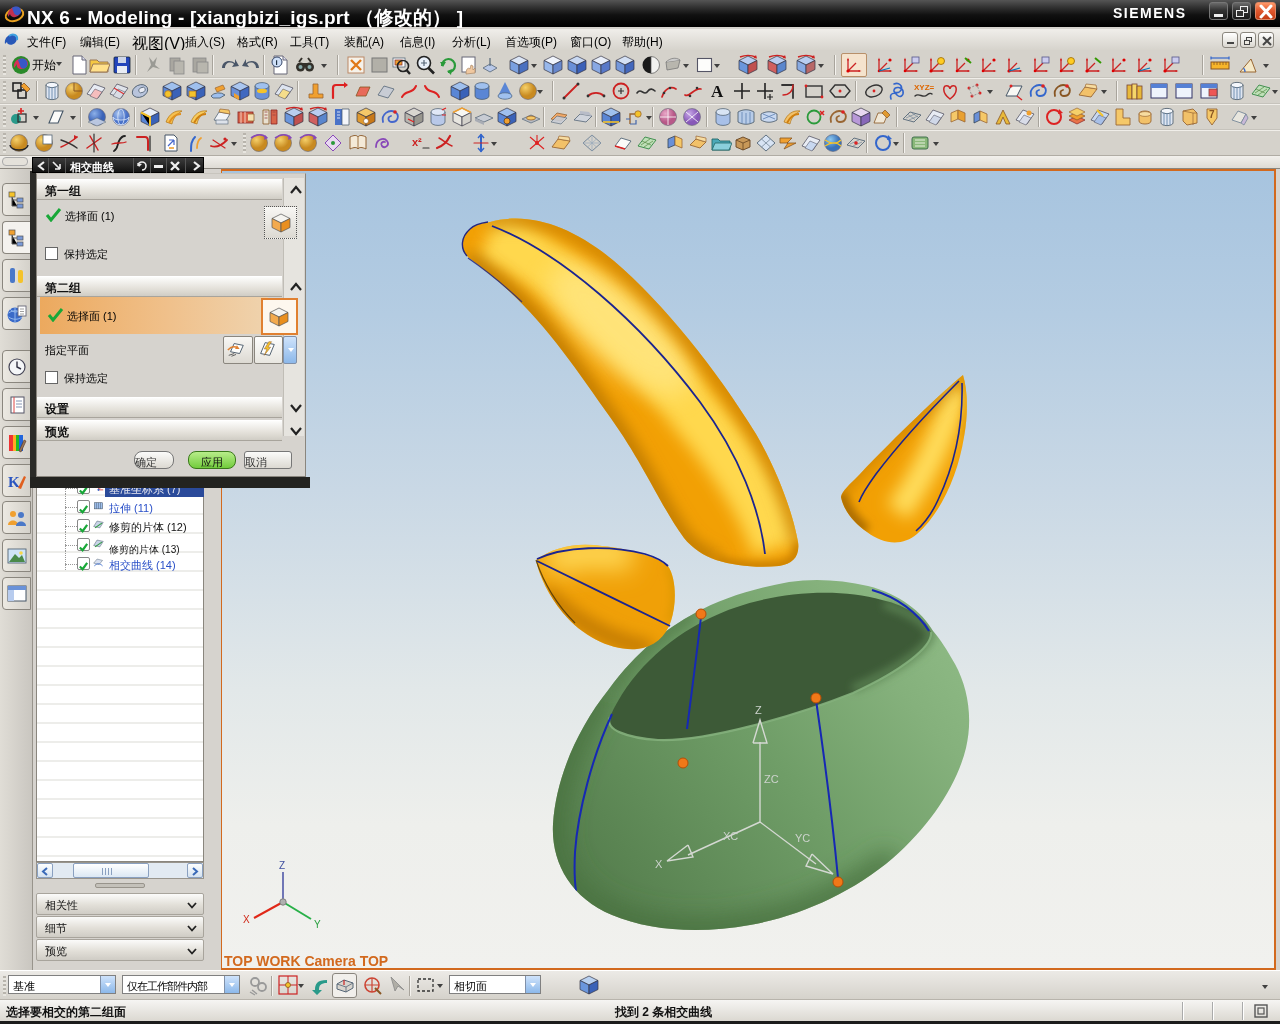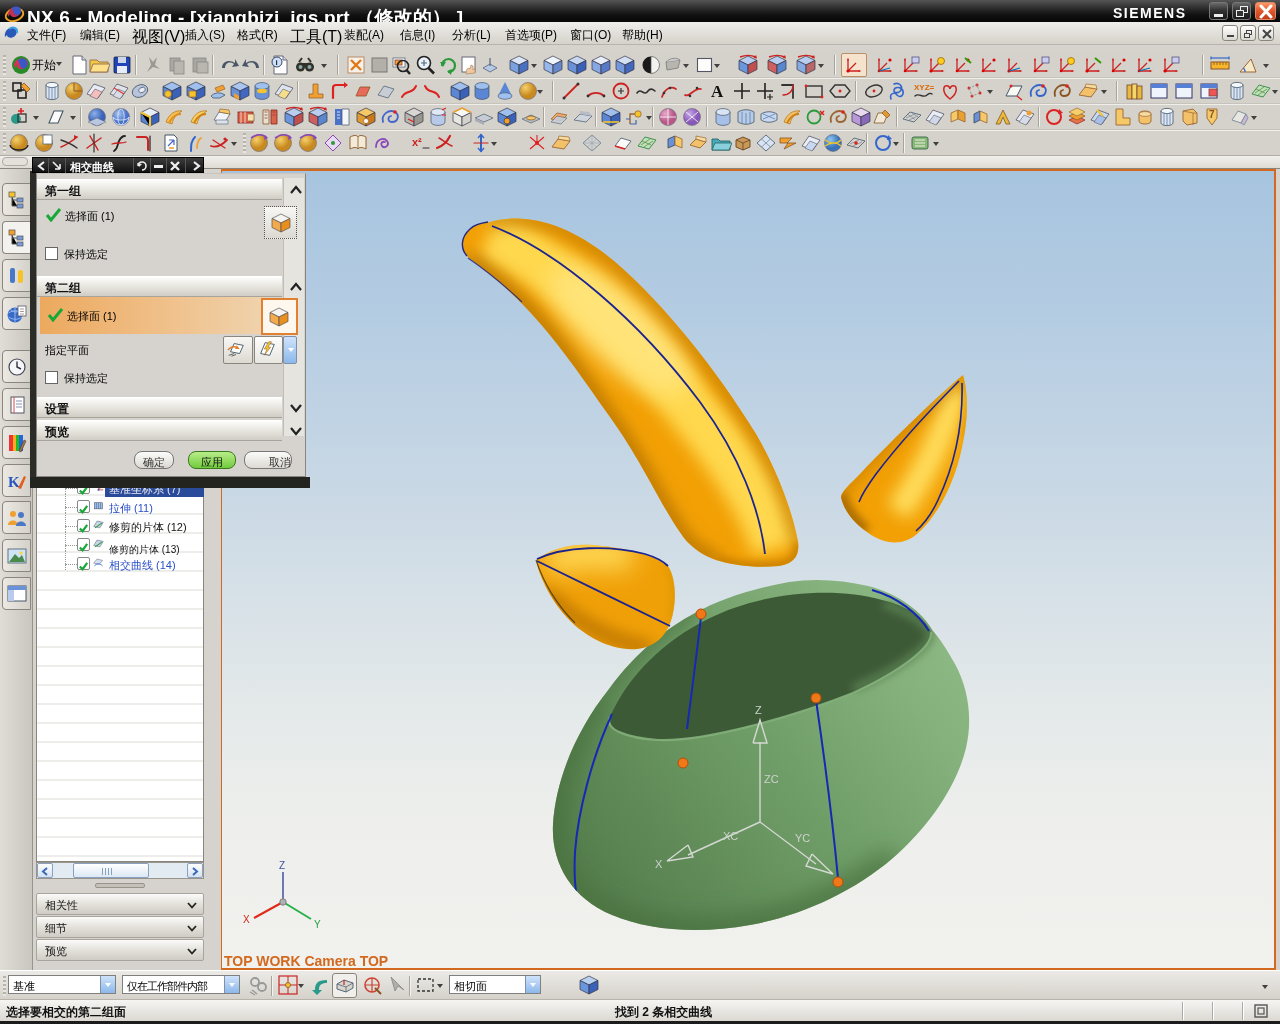--- a/index.html
+++ b/index.html
@@ -29,31 +29,31 @@
  <div class="abs" style="left:1232px;top:2px;width:19px;height:18px;background:linear-gradient(#6a6a6a,#333 45%,#1a1a1a);border:1px solid #777;border-radius:3px">
       <div class="abs" style="left:7px;top:3px;width:8px;height:7px;border:1.5px solid #eee"></div>
       <div class="abs" style="left:3px;top:7px;width:8px;height:7px;border:1.5px solid #eee;background:#333"></div>
     </div>
  <div class="abs" style="left:1255px;top:2px;width:21px;height:18px;background:linear-gradient(#ff9868,#e25a30 45%,#c43c14);border:1px solid #d86;border-radius:3px">
   <svg class="abs" style="left:2px;top:1px" width="16" height="15" viewBox="0 0 16 15">
         <path d="M3 2 L13 13 M13 2 L3 13" stroke="#fff" stroke-width="3" stroke-linecap="round"></path>
       </svg>
     </div>
 </div>
-<div class="abs" style="left:0;top:22px;width:1280px;height:23px;background:linear-gradient(#f0eeea,#d5d2cb);border-bottom:1px solid #b8b4ac">
+<div class="abs" style="left:0;top:29px;width:1280px;height:23px;background:linear-gradient(#f0eeea,#d5d2cb);border-bottom:1px solid #b8b4ac">
     <svg class="abs" style="left:3px;top:3px" width="17" height="17" viewBox="0 0 17 17">
       <path d="M2 12 C1 7,5 2,10 3 C14 4,15 8,12 11 C9 14,4 13,4 10" fill="#2858b8"></path>
       <path d="M6 4 C10 1,15 3,14 8" fill="none" stroke="#40a0e0" stroke-width="2"></path>
     </svg>
     <span class="abs" style="left:27px;top:5px;font-size:12px;color:#000">文件(F)</span>
     <span class="abs" style="left:80px;top:5px;font-size:12px;color:#000">编辑(E)</span>
     <span class="abs" style="left:132px;top:5px;font-size:16px;color:#000">视图(V)</span>
     <span class="abs" style="left:185px;top:5px;font-size:12px;color:#000">插入(S)</span>
     <span class="abs" style="left:237px;top:5px;font-size:12px;color:#000">格式(R)</span>
-    <span class="abs" style="left:290px;top:5px;font-size:16px;color:#000">工具(T)</span>
+    <span class="abs" style="left:290px;top:5px;font-size:12px;color:#000">工具(T)</span>
     <span class="abs" style="left:344px;top:5px;font-size:12px;color:#000">装配(A)</span>
     <span class="abs" style="left:400px;top:5px;font-size:12px;color:#000">信息(I)</span>
     <span class="abs" style="left:452px;top:5px;font-size:12px;color:#000">分析(L)</span>
     <span class="abs" style="left:505px;top:5px;font-size:12px;color:#000">首选项(P)</span>
     <span class="abs" style="left:570px;top:5px;font-size:12px;color:#000">窗口(O)</span>
     <span class="abs" style="left:622px;top:5px;font-size:12px;color:#000">帮助(H)</span>
     <div class="abs" style="left:1222px;top:3px;width:16px;height:16px;background:linear-gradient(#fff,#dbd8d1);border:1px solid #8a867e;border-radius:3px">
       <div class="abs" style="left:4px;top:9px;width:7px;height:2px;background:#444"></div>
     </div>
     <div class="abs" style="left:1240px;top:3px;width:16px;height:16px;background:linear-gradient(#fff,#dbd8d1);border:1px solid #8a867e;border-radius:3px">
@@ -1375,23 +1375,23 @@
         <svg class="abs" style="right:-22px;top:4px" width="16" height="13">
           <path d="M3 3 L8 9 L13 3" fill="none" stroke="#222" stroke-width="2.2"></path>
         </svg>
       </div>
       <div class="hdrbtn" style="top:246px">
         <span class="abs" style="left:8px;top:3px;font-weight:bold">预览</span>
         <svg class="abs" style="right:-22px;top:4px" width="16" height="13">
           <path d="M3 3 L8 9 L13 3" fill="none" stroke="#222" stroke-width="2.2"></path>
         </svg>
       </div>
-      <div class="abs" style="left:97px;top:277px;width:40px;height:18px;background:linear-gradient(#fbfbfa,#dcd9d2);border:1px solid #777;border-radius:8px;text-align:center"><span style="font-size:11px;color:#333;line-height:17px">确定</span></div>
+      <div class="abs" style="left:97px;top:277px;width:40px;height:18px;background:linear-gradient(#fbfbfa,#dcd9d2);border:1px solid #777;border-radius:8px;text-align:left"><span style="font-size:11px;color:#333;line-height:17px">确定</span></div>
       <div class="abs" style="left:151px;top:277px;width:48px;height:18px;background:linear-gradient(#b8ed8a,#72cc3c);border:1px solid #3a7a1a;border-radius:8px;text-align:center"><span style="font-size:11px;color:#111;line-height:17px">应用</span></div>
-      <div class="abs" style="left:207px;top:277px;width:48px;height:18px;background:linear-gradient(#fbfbfa,#dcd9d2);border:1px solid #777;border-radius:8px;text-align:right"><span style="font-size:11px;color:#333;line-height:17px">取消</span></div>
+      <div class="abs" style="left:207px;top:277px;width:48px;height:18px;background:linear-gradient(#fbfbfa,#dcd9d2);border:1px solid #777;border-radius:3px;text-align:left"><span style="font-size:11px;color:#333;line-height:17px">取消</span></div>
     </div>
   </div>
 <div class="abs" style="left:0;top:970px;width:1280px;height:29px;background:linear-gradient(#eceae6,#d5d2cb);border-top:1px solid #fff">
     <div class="grip" style="left:3px;top:5px"></div>
     <div class="combo" style="left:8px;top:4px;width:108px">
       <span>基准</span>
       <div class="ca"></div>
     </div>
     <div class="combo" style="left:122px;top:4px;width:118px">
       <span style="letter-spacing:-1px">仅在工作部件内部</span>

